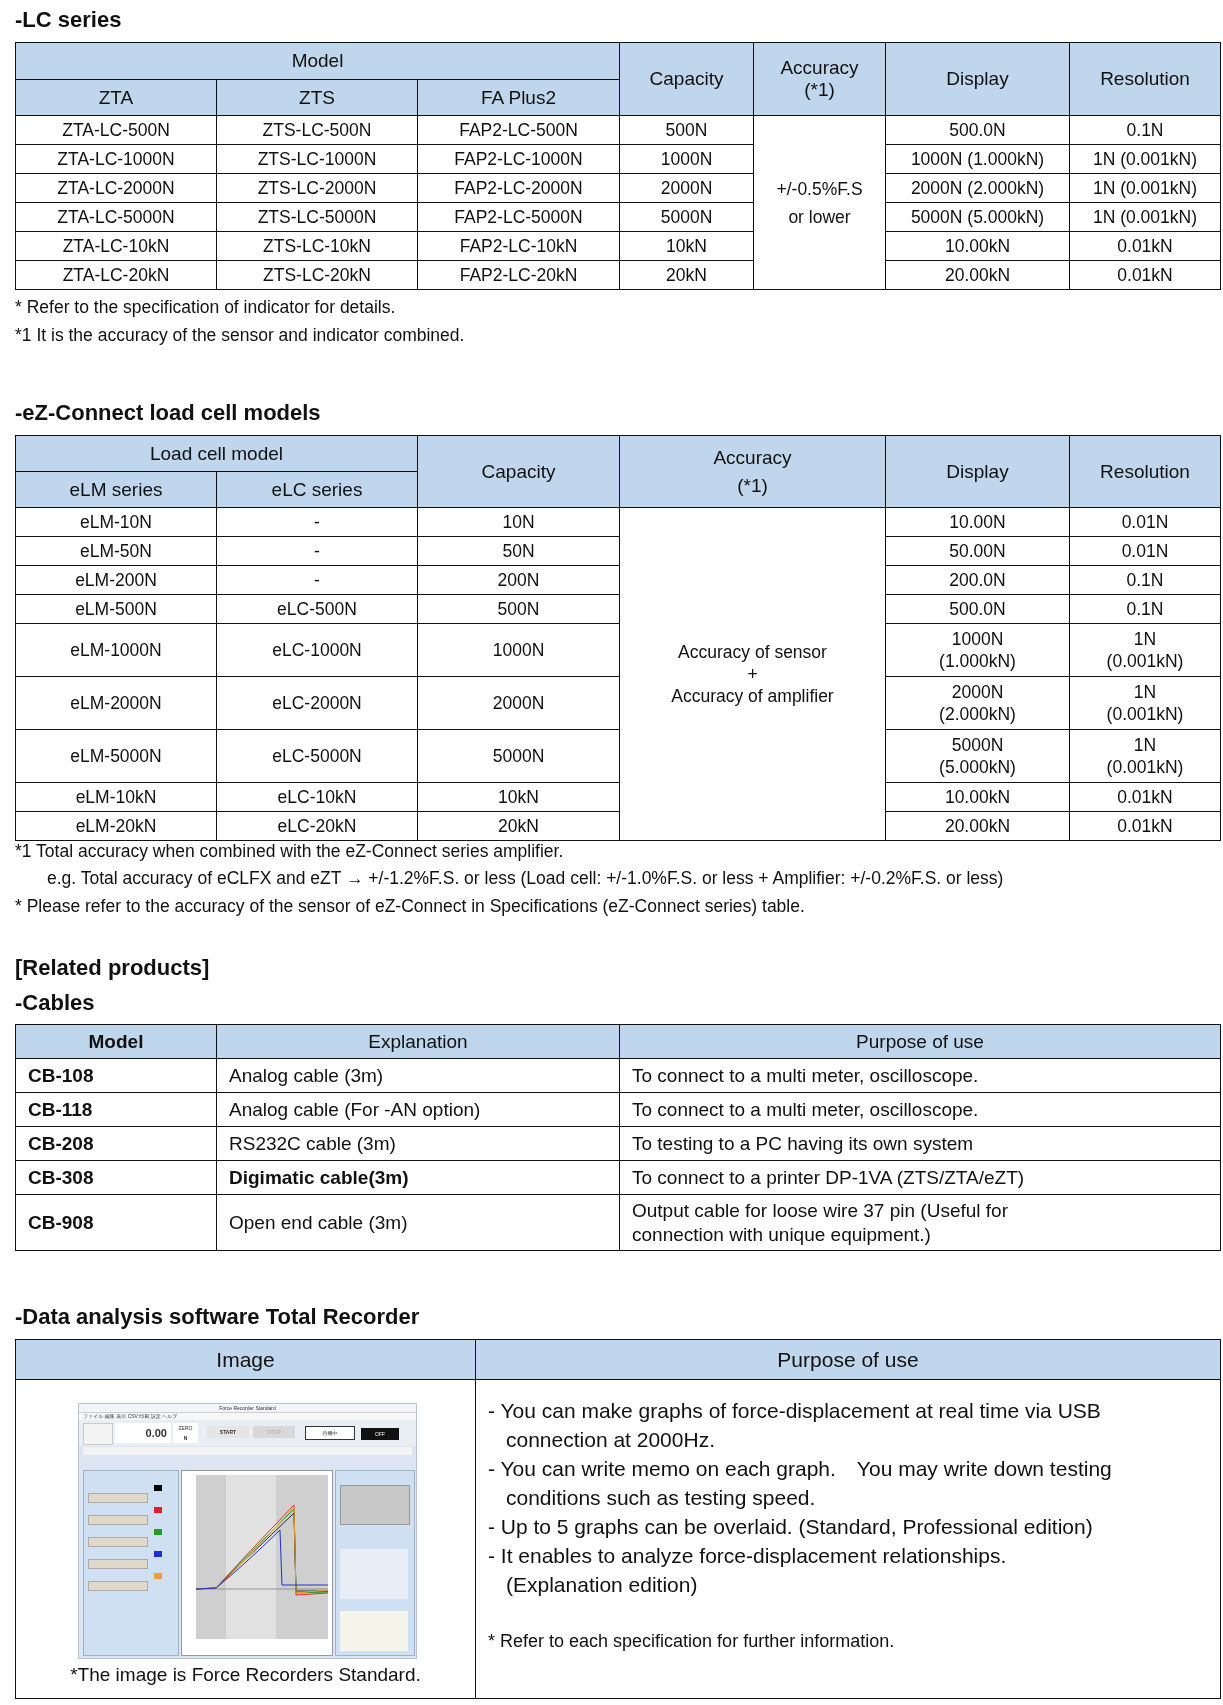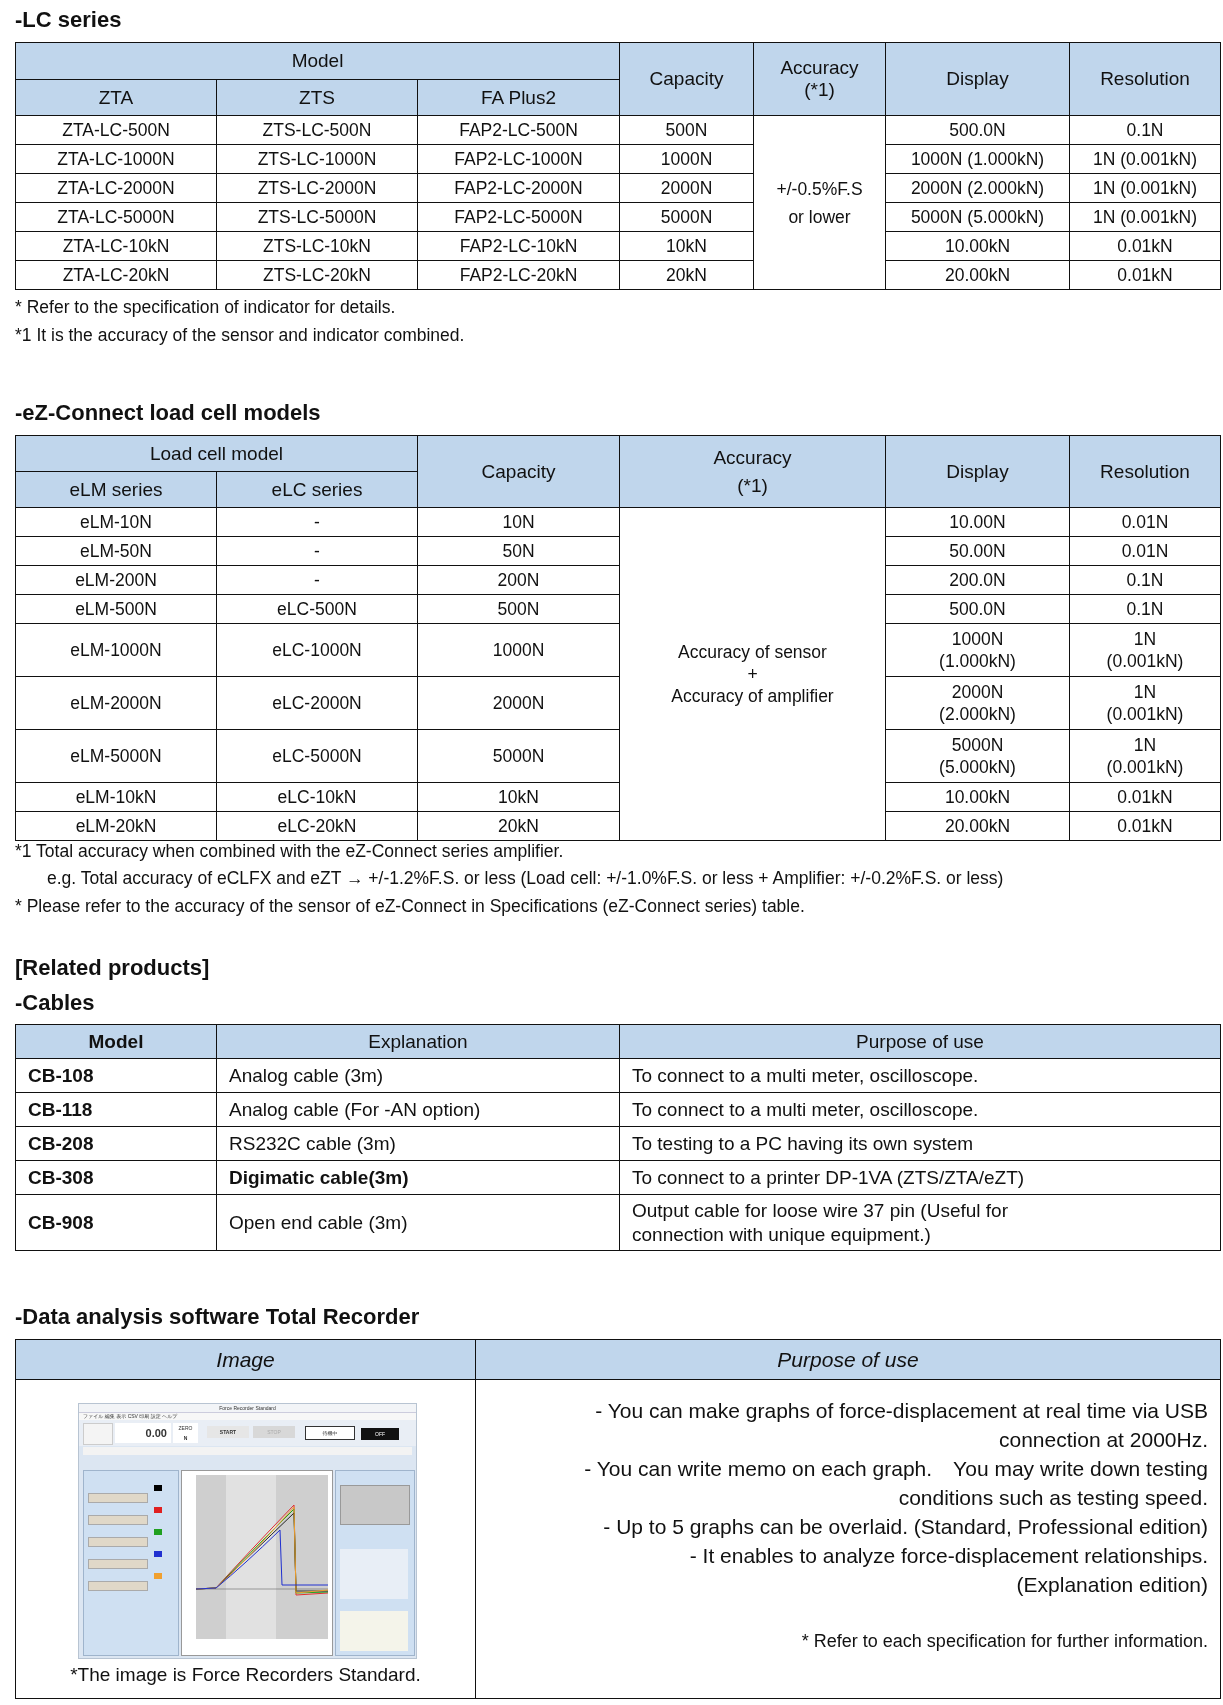--- a/index.html
+++ b/index.html
@@ -287,29 +287,29 @@
   </table>
 
 <div class="abs h" style="top:1304px;">-Data analysis software Total Recorder</div>
 
 <table style="top:1339px; width:1205px;">
   <colgroup>
       <col style="width:460px">
       <col style="width:745px">
     </colgroup>
   <tbody>
-      <tr style="height:40px;font-style:italic;">
+      <tr style="height:40px;">
     <th style="font-size:21px;">Image</th>
     <th style="font-size:21px;">Purpose of use</th>
   </tr>
   <tr style="height:319px;">
     <td style="vertical-align:bottom; position:relative;">
       <div style="font-size:19px; padding-bottom:12px;">*The image is Force Recorders Standard.</div>
     </td>
-    <td style="text-align:right; vertical-align:top; padding:16px 12px 0 12px; font-size:21px; line-height:29px;">
+    <td style="text-align:left; vertical-align:top; padding:16px 12px 0 12px; font-size:21px; line-height:29px;">
       <p class="bullet" style="padding-left:18px; text-indent:0;"><span style="margin-left:-18px;">- You can make graphs of force-displacement at real time via USB</span><br><span>connection at 2000Hz.</span></p>
       <p class="bullet" style="padding-left:18px; text-indent:0;"><span style="margin-left:-18px;">- You can write memo on each graph.　You may write down testing</span><br><span>conditions such as testing speed.</span></p>
       <p class="bullet" style="padding-left:18px; text-indent:0;"><span style="margin-left:-18px;">- Up to 5 graphs can be overlaid. (Standard, Professional edition)</span></p>
       <p class="bullet" style="padding-left:18px; text-indent:0;"><span style="margin-left:-18px;">- It enables to analyze force-displacement relationships.</span><br><span>(Explanation edition)</span></p>
       <p style="margin:28px 0 0 0; font-size:18px;">* Refer to each specification for further information.</p>
     </td>
   </tr>
 </tbody>
   </table>
 

